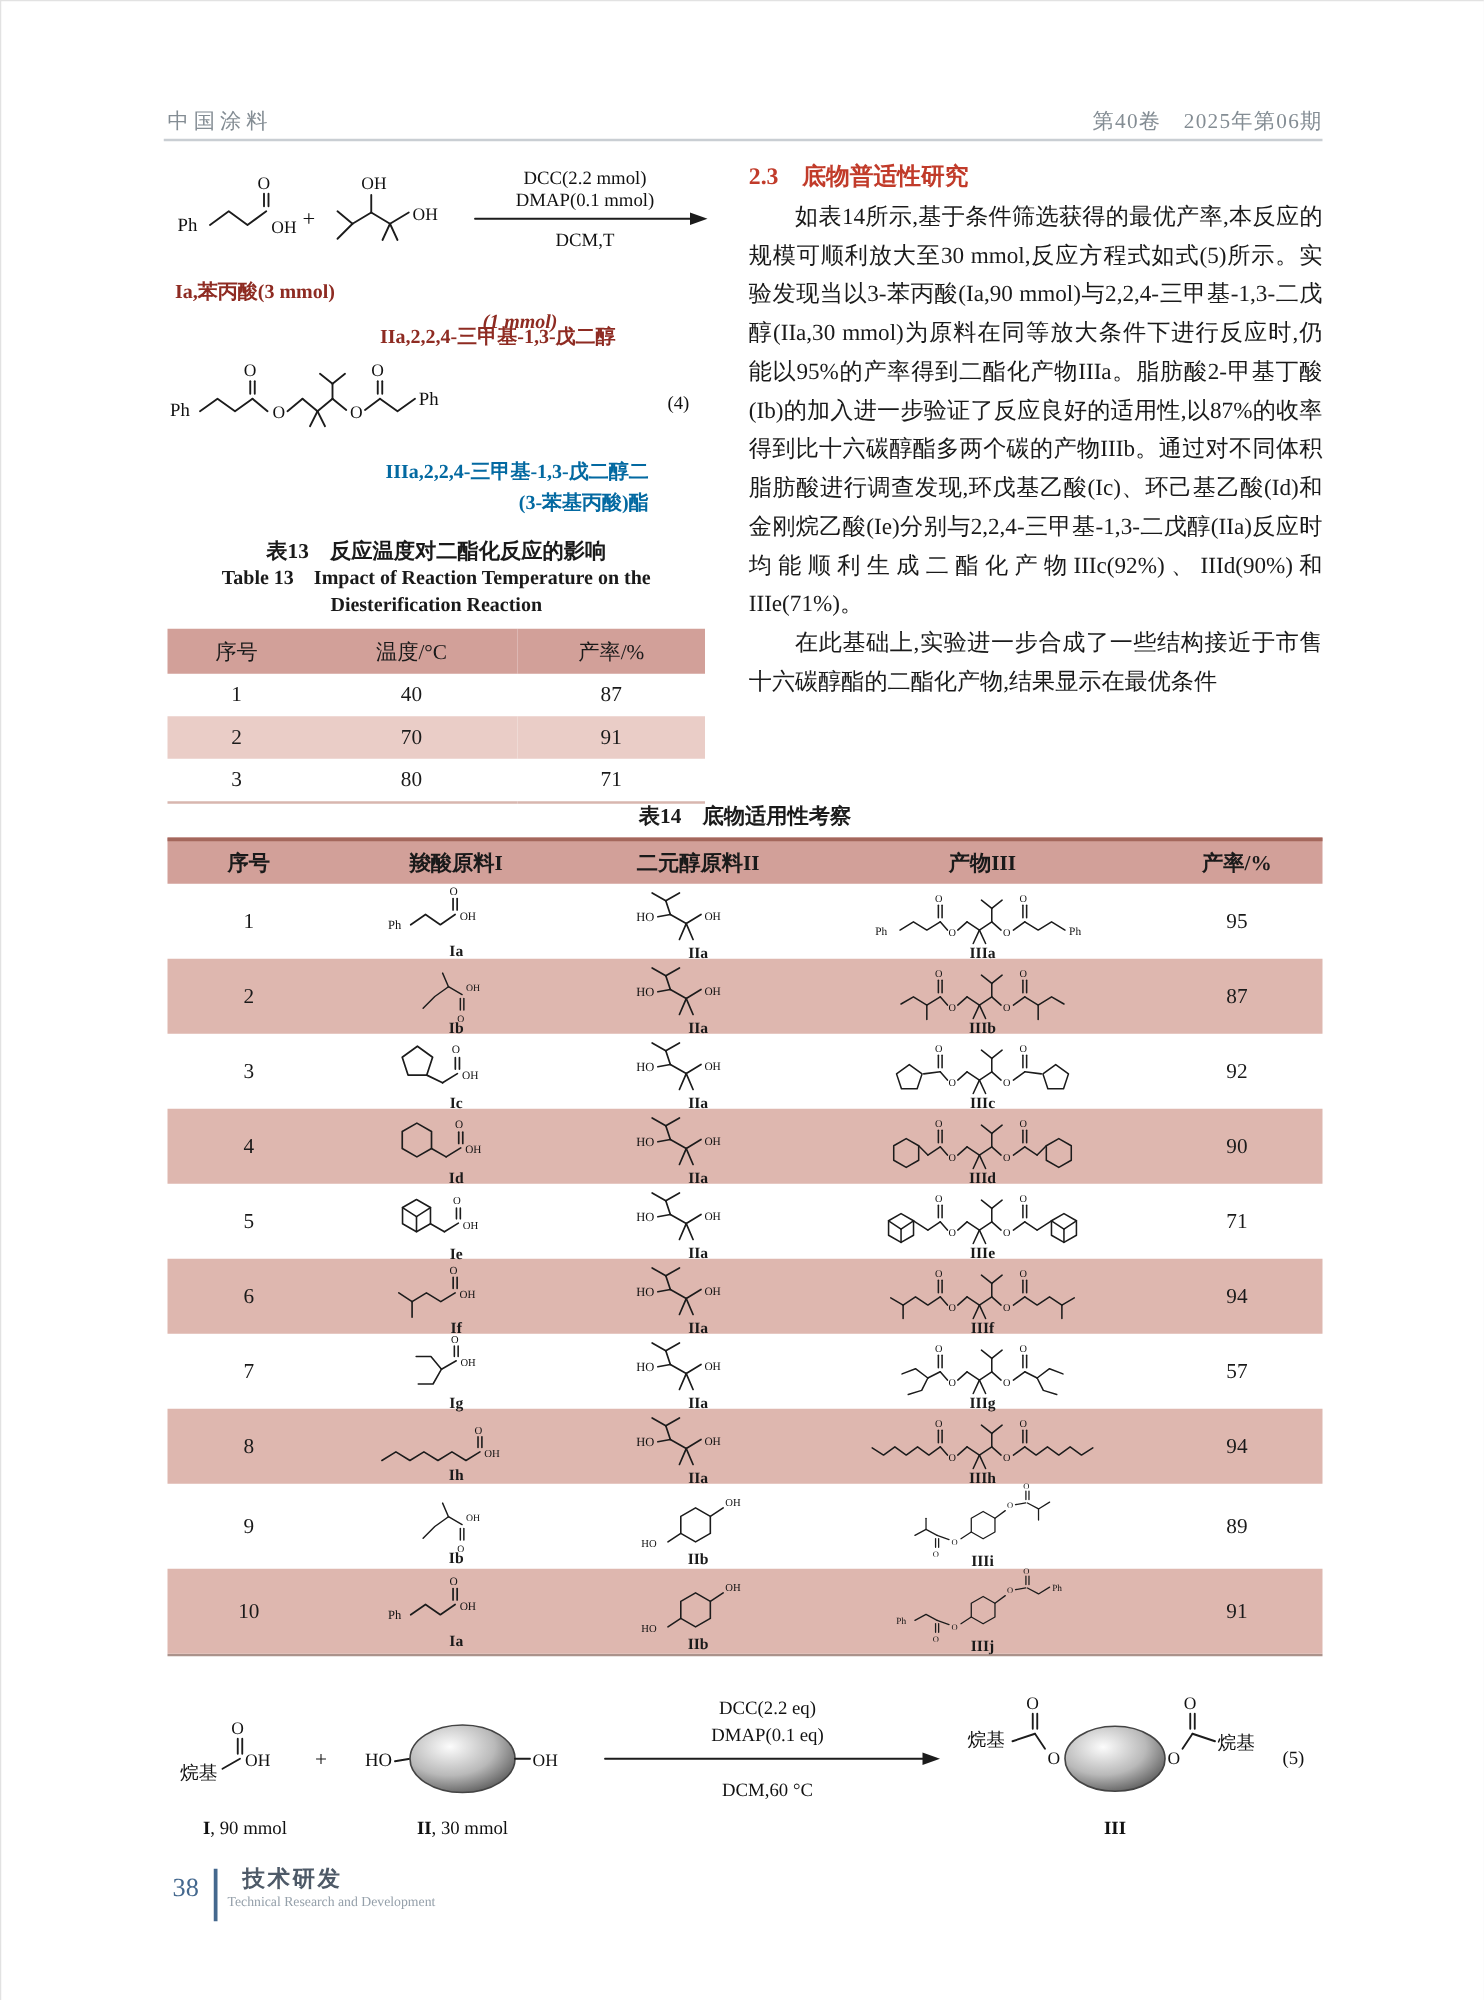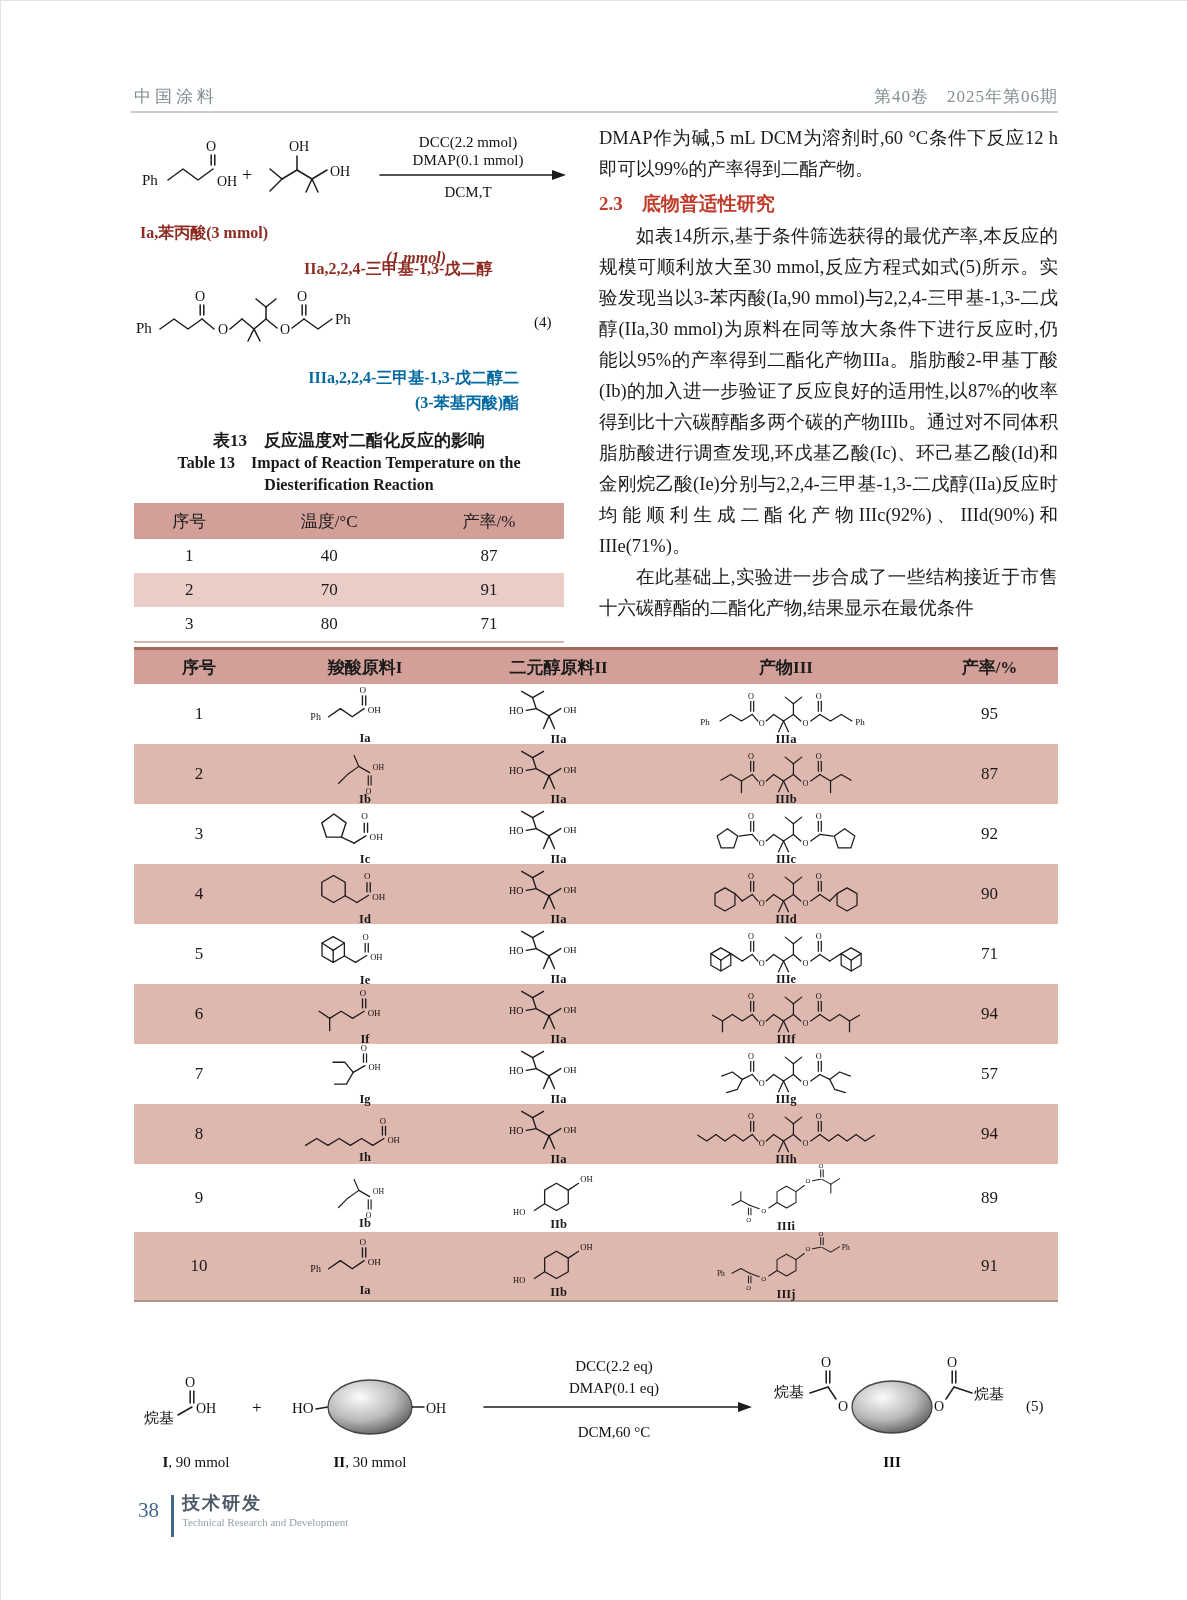--- a/index.html
+++ b/index.html
@@ -42,21 +42,21 @@
   .t14-row.pink{background:#deb7af;}
   .t14-rows{border-bottom:2.5px solid #ab928b;}
   .t14-cell{display:flex;flex-direction:column;align-items:center;justify-content:center;}
   .num-cell{font-size:17px;text-align:center;}
   .slab{font-weight:bold;font-size:12.5px;margin-top:-3px;line-height:13px;}
   
   .scheme5{position:absolute;left:133px;top:1348px;width:924px;height:132px;}
   
   .pg-num{position:absolute;left:137px;top:1497px;font-size:21px;color:#44688e;}
   .f-bar{position:absolute;left:170px;top:1494px;width:3px;height:42px;background:#44688e;}
-  .f-zh{position:absolute;left:181px;top:1490px;font-size:18px;font-weight:bold;color:#4e5a68;
+  .f-zh{position:absolute;left:193px;top:1490px;font-size:18px;font-weight:bold;color:#4e5a68;
         font-family:"Liberation Sans", sans-serif;letter-spacing:2px;}
   .f-en{position:absolute;left:181px;top:1515px;font-size:11px;color:#95a0aa;}
 </style>
 </head>
 <body>
 
 <div class="page">
   <div class="hdr-left">中国涂料</div>
   <div class="hdr-right">第40卷　2025年第06期</div>
   <div class="hdr-line"></div>
@@ -121,21 +121,20 @@
             <text x="400" y="50" font-size="15" text-anchor="start" font-weight="normal" fill="#111" stroke="none" font-family="Liberation Serif, serif">(4)</text>
           </g>
         </svg></div>
     <div class="s4-lab3">
       <div>IIIa,2,2,4-三甲基-1,3-戊二醇二</div>
       <div>(3-苯基丙酸)酯</div>
     </div>
   </div>
 
   <div class="rightcol">
-    <p class="cont">DMAP作为碱,5 mL DCM为溶剂时,60 °C条件下反应12 h即可以99%的产率得到二酯产物。</p>
     <h3>2.3　底物普适性研究</h3>
     <p class="para">如表14所示,基于条件筛选获得的最优产率,本反应的规模可顺利放大至30 mmol,反应方程式如式(5)所示。实验发现当以3-苯丙酸(Ia,90 mmol)与2,2,4-三甲基-1,3-二戊醇(IIa,30 mmol)为原料在同等放大条件下进行反应时,仍能以95%的产率得到二酯化产物IIIa。脂肪酸2-甲基丁酸(Ib)的加入进一步验证了反应良好的适用性,以87%的收率得到比十六碳醇酯多两个碳的产物IIIb。通过对不同体积脂肪酸进行调查发现,环戊基乙酸(Ic)、环己基乙酸(Id)和金刚烷乙酸(Ie)分别与2,2,4-三甲基-1,3-二戊醇(IIa)反应时均能顺利生成二酯化产物IIIc(92%)、IIId(90%)和IIIe(71%)。</p>
     <p class="para">在此基础上,实验进一步合成了一些结构接近于市售十六碳醇酯的二酯化产物,结果显示在最优条件</p>
   </div>
 
   <div class="t13blk">
     <div class="t-title-zh">表13　反应温度对二酯化反应的影响</div>
     <div class="t-title-en">Table 13　Impact of Reaction Temperature on the</div>
     <div class="t-title-en">Diesterification Reaction</div>
     <table class="t13">
@@ -160,20 +159,21 @@
           <tr class="">
             <td>3</td>
             <td>80</td>
             <td>71</td>
           </tr>
         </tbody>
     </table>
   </div>
 
   <div class="t14blk">
+    <div class="t-title-zh">表14　底物适用性考察</div>
     <div class="t14-head" id="t14h">
         <div class="hc" style="width:130px">序号</div>
         <div class="hc" style="width:202px">羧酸原料I</div>
         <div class="hc" style="width:185px">二元醇原料II</div>
         <div class="hc" style="width:270px">产物III</div>
         <div class="hc" style="width:137px">产率/%</div>
       </div>
     <div class="t14-rows" id="t14b">
         <div class="t14-row">
     <div class="t14-cell num-cell" style="width:130px">1</div>

